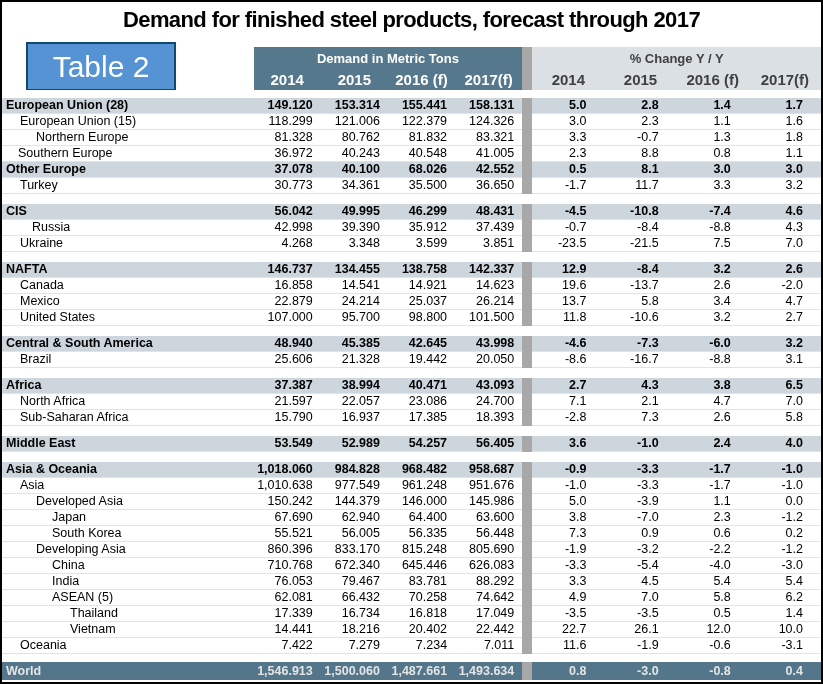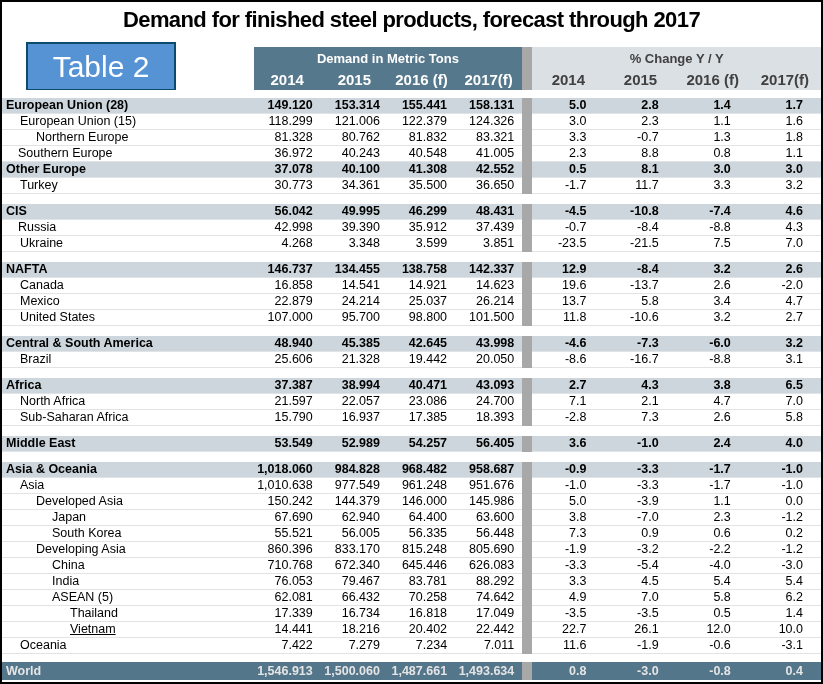--- a/index.html
+++ b/index.html
@@ -142,21 +142,21 @@
           <td class="div-col"></td>
           <td class="pct">2.3</td>
           <td class="pct">8.8</td>
           <td class="pct">0.8</td>
           <td class="pct">1.1</td>
         </tr>
         <tr class="r section">
           <td class="lab" style="padding-left: 4px;">Other Europe</td>
           <td class="num">37.078</td>
           <td class="num">40.100</td>
-          <td class="num">41.308</td>
+          <td class="num">68.026</td>
           <td class="num">42.552</td>
           <td class="div-col"></td>
           <td class="pct">0.5</td>
           <td class="pct">8.1</td>
           <td class="pct">3.0</td>
           <td class="pct">3.0</td>
         </tr>
         <tr class="r item">
           <td class="lab" style="padding-left: 18px;">Turkey</td>
           <td class="num">30.773</td>
@@ -187,21 +187,21 @@
           <td class="num">49.995</td>
           <td class="num">46.299</td>
           <td class="num">48.431</td>
           <td class="div-col"></td>
           <td class="pct">-4.5</td>
           <td class="pct">-10.8</td>
           <td class="pct">-7.4</td>
           <td class="pct">4.6</td>
         </tr>
         <tr class="r item">
-          <td class="lab" style="padding-left: 16px; margin-top: 23px;">Russia</td>
+          <td class="lab" style="padding-left: 30px; margin-top: 23px;">Russia</td>
           <td class="num">42.998</td>
           <td class="num">39.390</td>
           <td class="num">35.912</td>
           <td class="num">37.439</td>
           <td class="div-col"></td>
           <td class="pct">-0.7</td>
           <td class="pct">-8.4</td>
           <td class="pct">-8.8</td>
           <td class="pct">4.3</td>
         </tr>
@@ -511,21 +511,21 @@
           <td class="num">16.734</td>
           <td class="num">16.818</td>
           <td class="num">17.049</td>
           <td class="div-col"></td>
           <td class="pct">-3.5</td>
           <td class="pct">-3.5</td>
           <td class="pct">0.5</td>
           <td class="pct">1.4</td>
         </tr>
         <tr class="r item">
-          <td class="lab" style="padding-left: 68px; text-decoration: underline;">Vietnam</td>
+          <td class="lab" style="padding-left: 68px;">Vietnam</td>
           <td class="num">14.441</td>
           <td class="num">18.216</td>
           <td class="num">20.402</td>
           <td class="num">22.442</td>
           <td class="div-col"></td>
           <td class="pct">22.7</td>
           <td class="pct">26.1</td>
           <td class="pct">12.0</td>
           <td class="pct">10.0</td>
         </tr>

